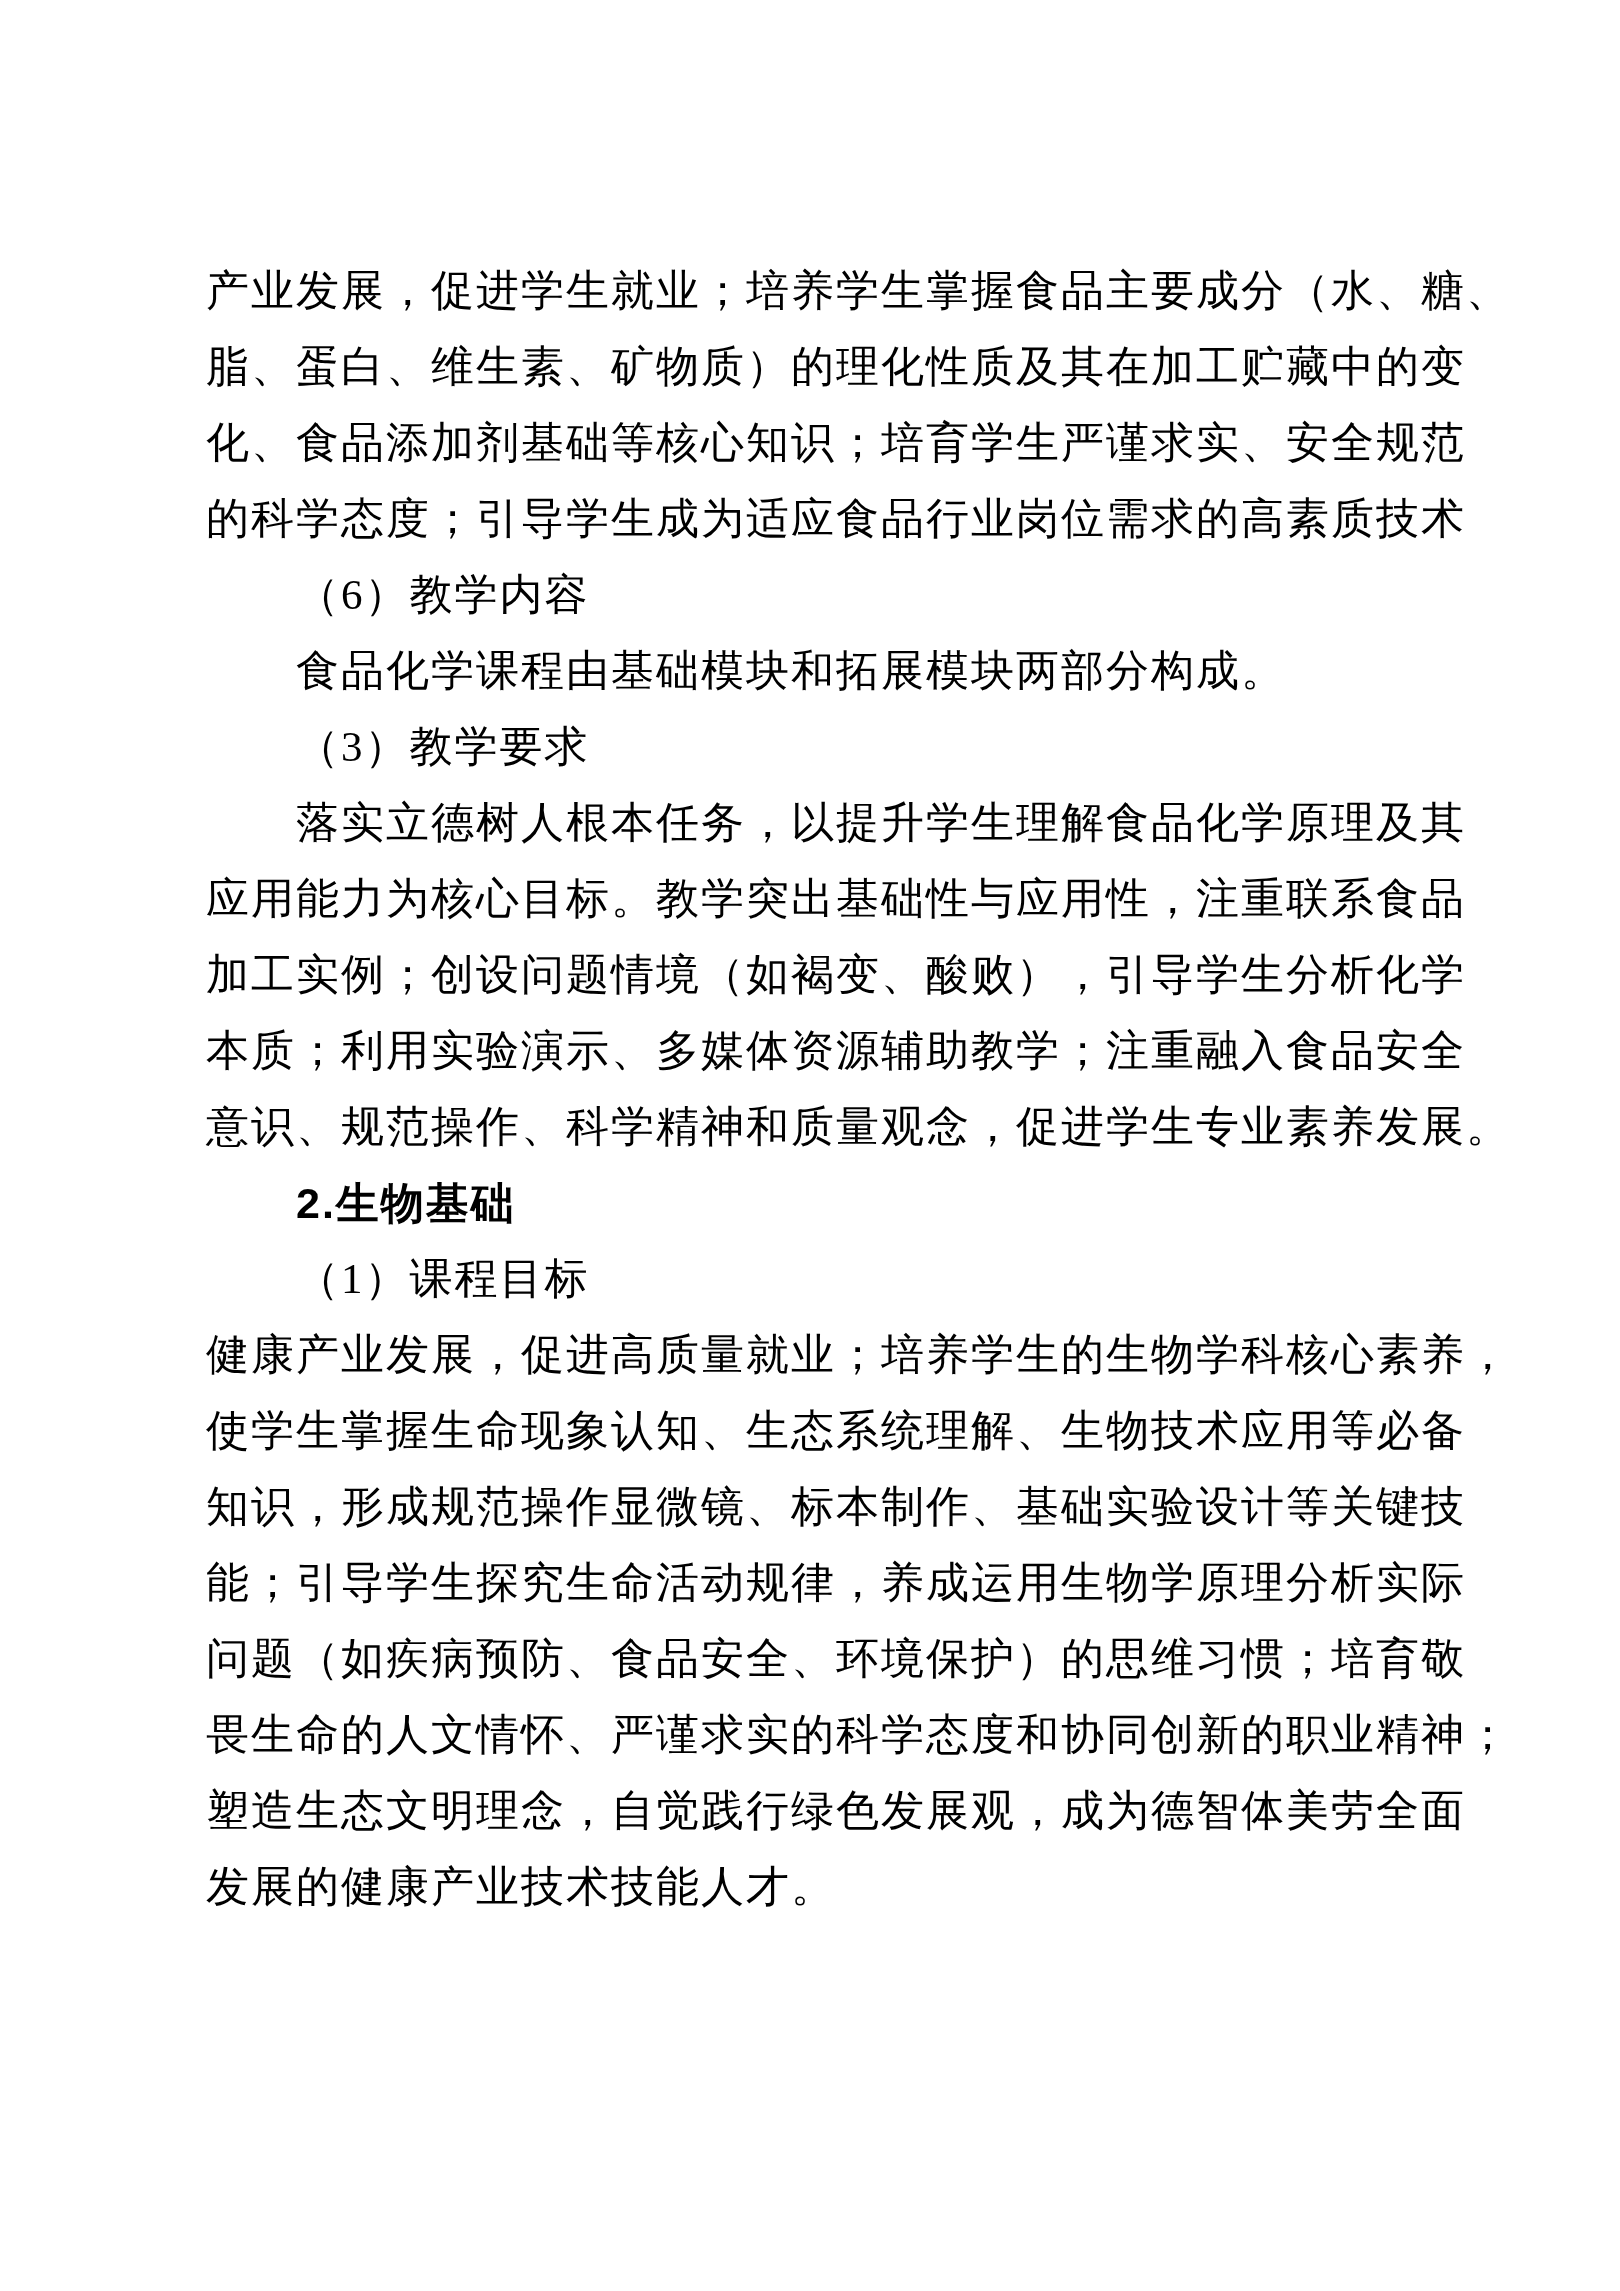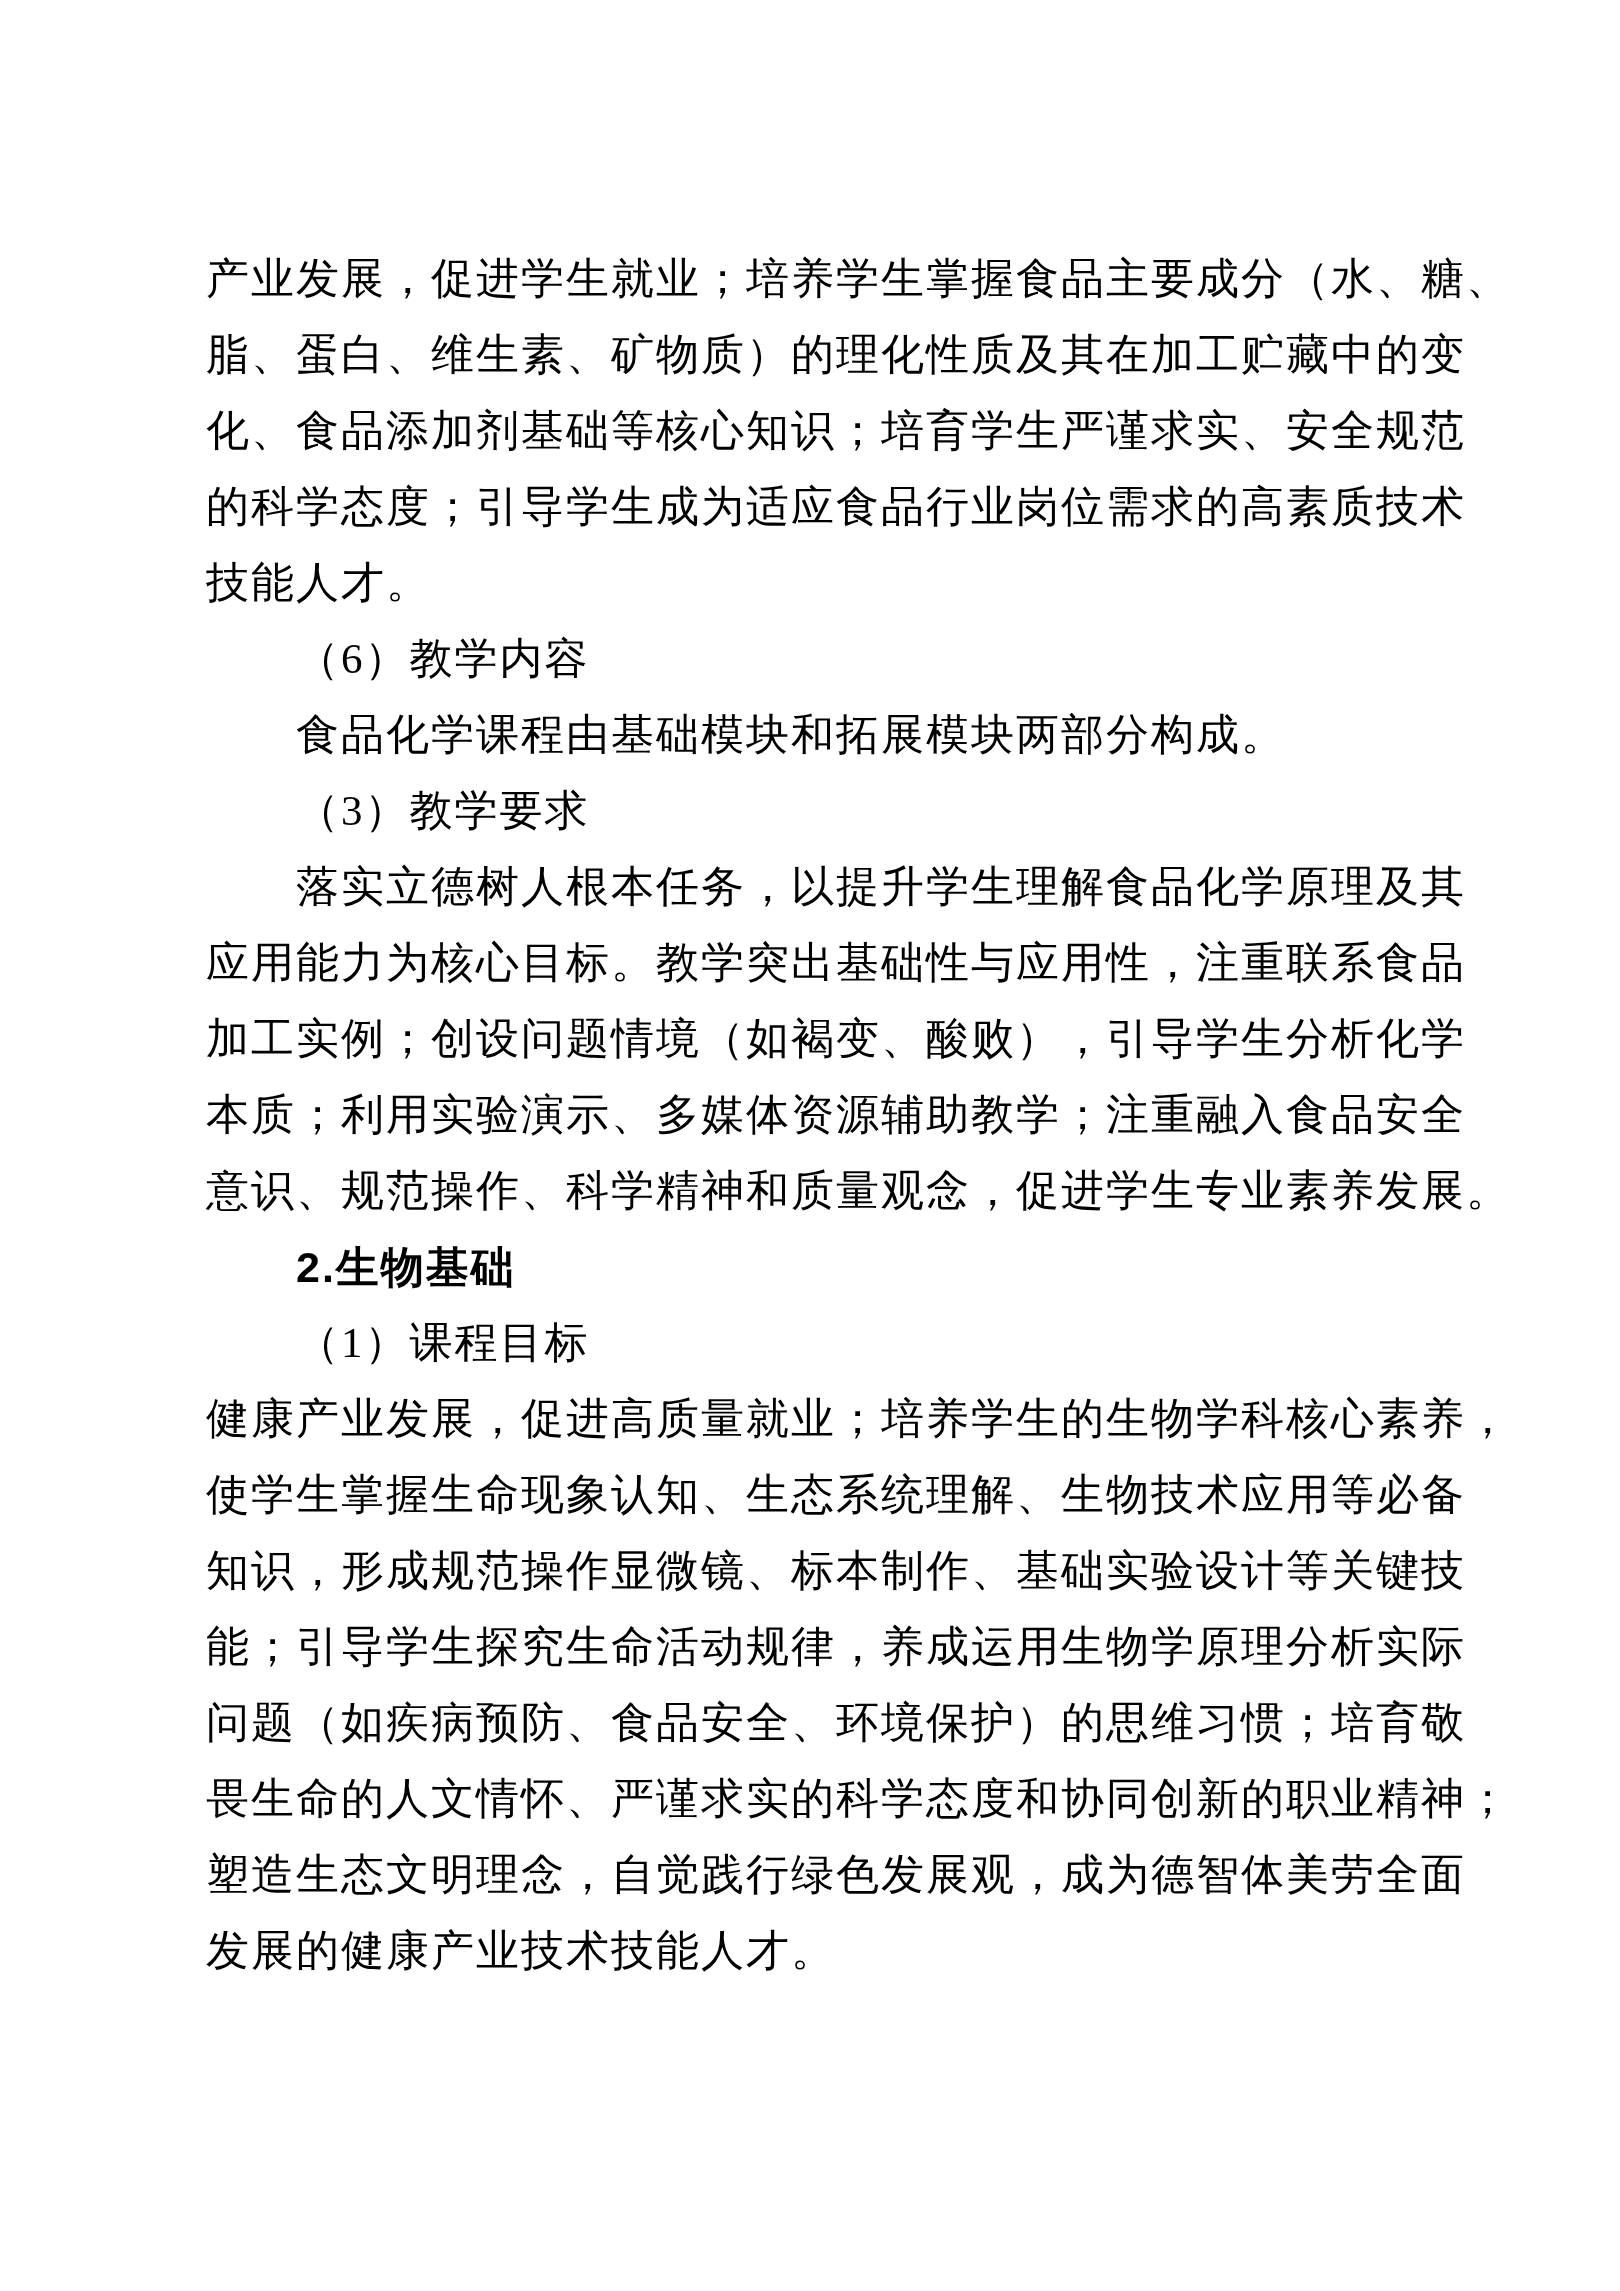--- a/index.html
+++ b/index.html
@@ -7,20 +7,21 @@
     padding: 0;
     background: #ffffff;
   }
   .page {
     position: relative;
     width: 1620px;
     height: 2148px;
     background: #ffffff;
     color: #000000;
     overflow: hidden;
+    margin-top: 12px;
   }
   .content {
     position: absolute;
     left: 206px;
     top: 241px;
     width: 1274px;
     font-family: "Liberation Serif", "DejaVu Serif", serif;
     font-size: 43px;
     line-height: 76px;
     letter-spacing: 2px;
@@ -42,21 +43,20 @@
 <body>
 
 <div class="page">
   <div class="content">
 
     <div>
       <div class="line">产业发展，促进学生就业；培养学生掌握食品主要成分（水、糖、</div>
       <div class="line">脂、蛋白、维生素、矿物质）的理化性质及其在加工贮藏中的变</div>
       <div class="line">化、食品添加剂基础等核心知识；培育学生严谨求实、安全规范</div>
       <div class="line">的科学态度；引导学生成为适应食品行业岗位需求的高素质技术</div>
-      <div class="line">技能人才。</div>
     </div>
 
     <div>
       <div class="line indent">（6）教学内容</div>
     </div>
 
     <div>
       <div class="line indent">食品化学课程由基础模块和拓展模块两部分构成。</div>
     </div>
 

